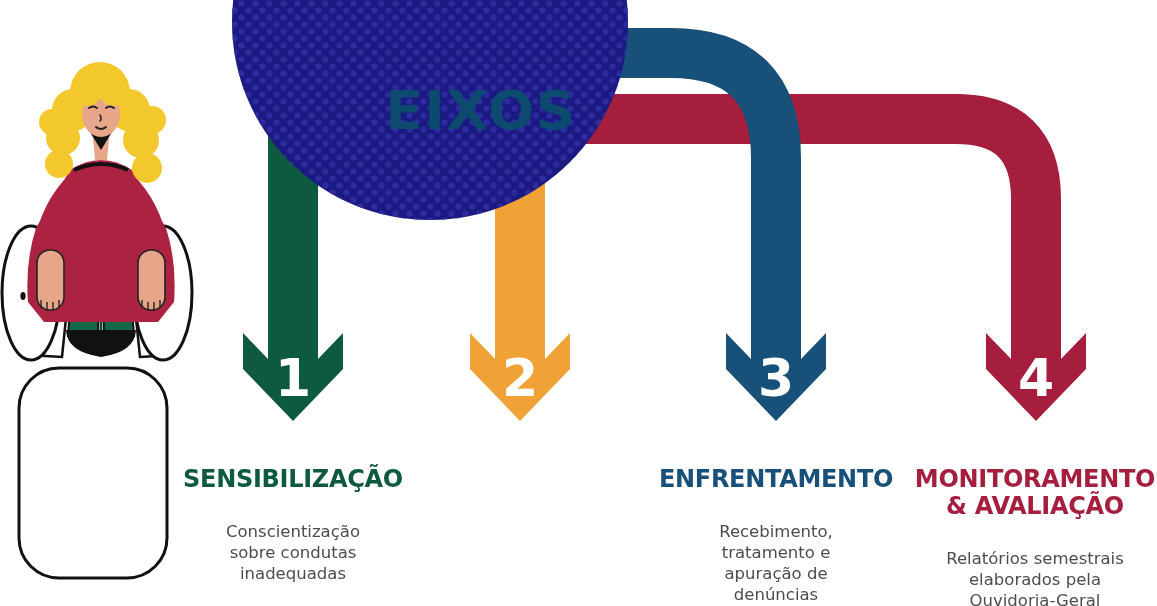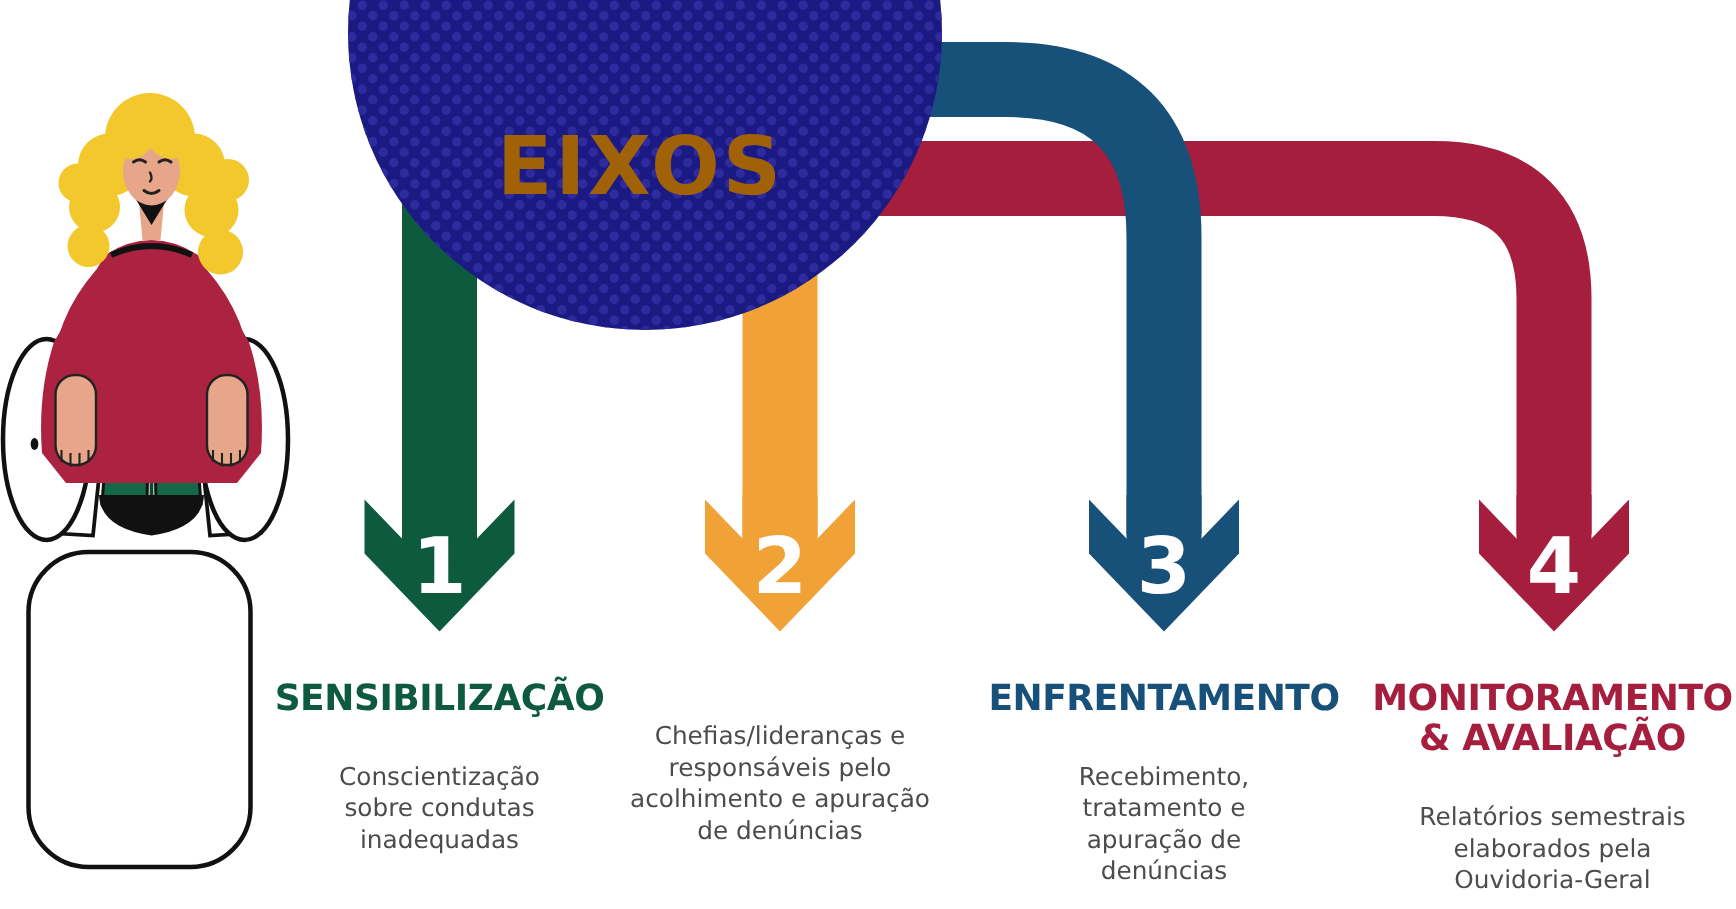--- a/index.html
+++ b/index.html
@@ -2,29 +2,29 @@
 <html><head>
 <meta charset="utf-8">
 <style>
   html,body{margin:0;padding:0;background:#ffffff;}
   .canvas{
     position:relative;width:1157px;height:606px;overflow:hidden;background:#ffffff;
     font-family:"DejaVu Sans","Liberation Sans",sans-serif;
   }
   svg.art{position:absolute;left:0;top:0;}
   .hub-label{
-    position:absolute;left:277px;top:84px;width:300px;text-align:center;
-    color:#a16207;font-size:54px;font-weight:900;letter-spacing:2px;line-height:1;
+    position:absolute;left:277px;top:84px;width:300px;text-align:right;
+    color:#0c4a6e;font-size:54px;font-weight:900;letter-spacing:2px;line-height:1;
   }
   .arrow-num{
     position:absolute;top:352px;width:90px;text-align:center;
     color:#ffffff;font-size:52px;font-weight:bold;line-height:1;
   }
   .num-1{left:248px;} .num-2{left:475px;} .num-3{left:731px;} .num-4{left:991px;}
-  .col{position:absolute;top:452px;width:248px;text-align:center;}
+  .col{position:absolute;top:466px;width:248px;text-align:center;}
   .col-1{left:169px;} .col-2{left:396px;} .col-3{left:652px;} .col-4{left:913px;width:244px;}
   .col .title{
     font-size:24px;font-weight:800;line-height:27px;letter-spacing:-0.3px;
     white-space:pre-line;
   }
   .col .desc{
     margin-top:28px;font-size:16.5px;line-height:21px;white-space:pre-line;
   }
 </style>
 </head>
@@ -133,24 +133,20 @@
   <div class="arrow-num num-3">3</div>
   <div class="arrow-num num-4">4</div>
 
   <div class="col col-1">
     <div class="title" style="color: rgb(14, 90, 62);">SENSIBILIZAÇÃO</div>
     <div class="desc" style="color: rgb(76, 76, 76);">Conscientização
 sobre condutas
 inadequadas</div>
   </div>
   <div class="col col-2">
-    <div class="desc" style="color: rgb(76, 76, 76);">Chefias/lideranças e
-responsáveis pelo
-acolhimento e apuração
-de denúncias</div>
   </div>
   <div class="col col-4">
     <div class="title" style="color: rgb(165, 30, 62);">MONITORAMENTO
 &amp; AVALIAÇÃO</div>
     <div class="desc" style="color: rgb(76, 76, 76);">Relatórios semestrais
 elaborados pela
 Ouvidoria-Geral</div>
   </div>
   <div class="col col-3">
     <div class="title" style="color: rgb(23, 80, 121);">ENFRENTAMENTO</div>

